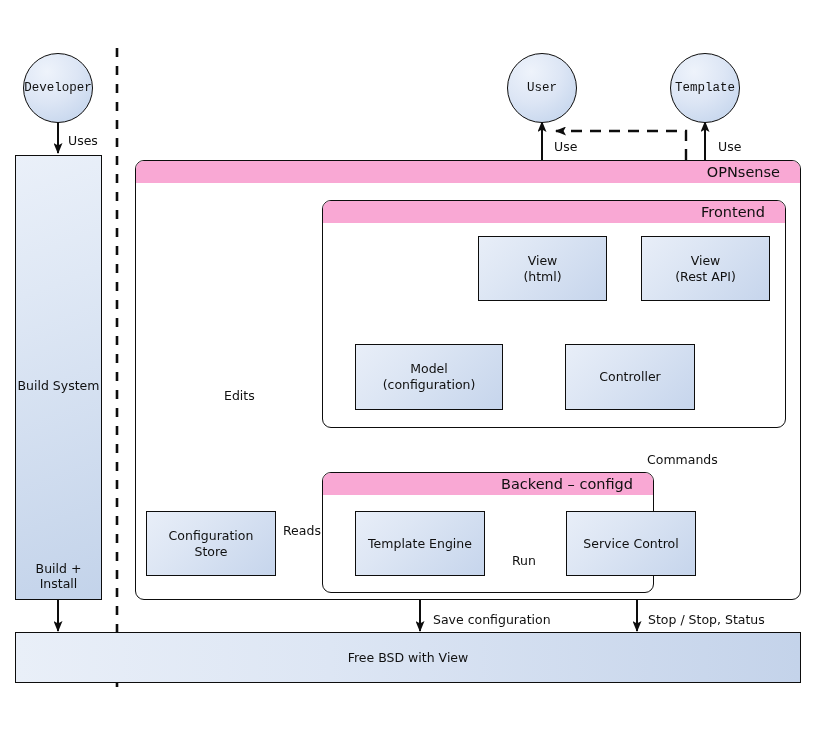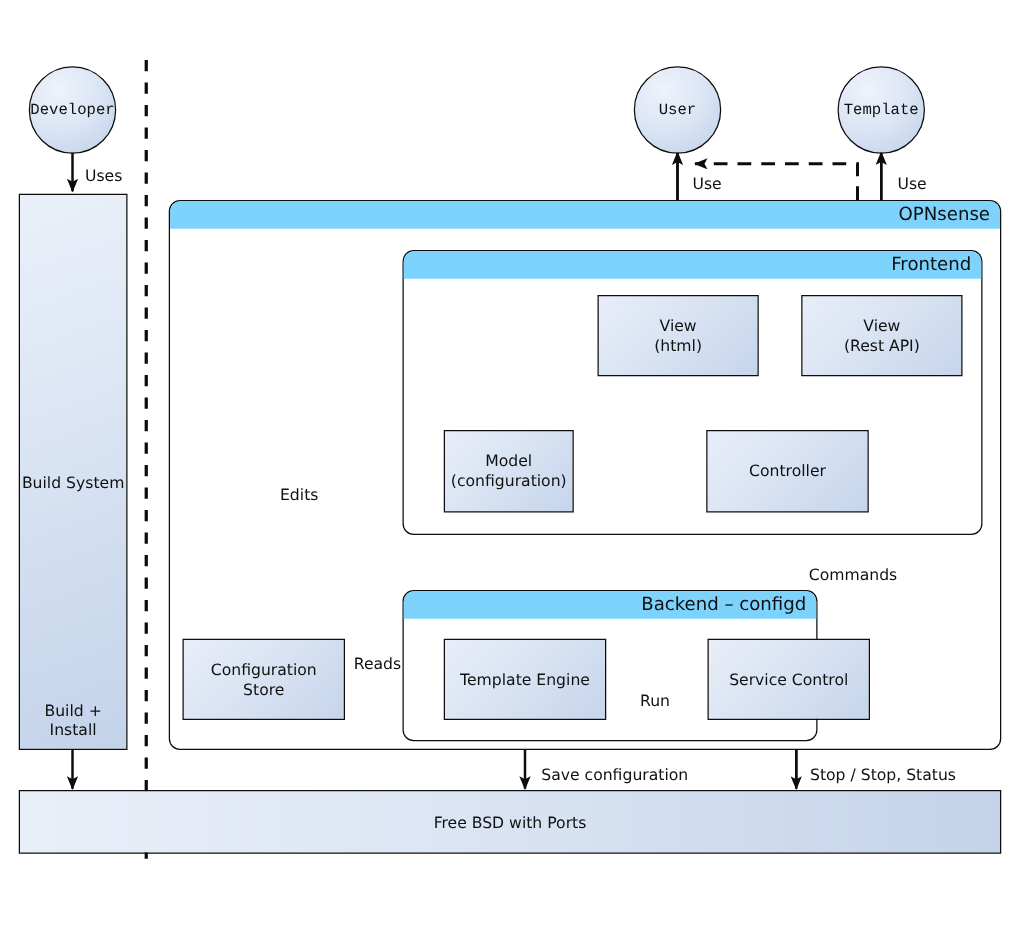--- a/index.html
+++ b/index.html
@@ -67,27 +67,27 @@
     border-radius: 9px;
     background: #ffffff;
     z-index: 1;
   }
   .group > .band {
     position: absolute;
     left: 0;
     right: 0;
     top: 0;
     height: 22px;
-    background: #7dd3fc;
+    background: #f9a8d4;
     border-top-left-radius: 8px;
     border-top-right-radius: 8px;
     display: flex;
     align-items: center;
     justify-content: flex-end;
-    padding-right: 8px;
+    padding-right: 20px;
     box-sizing: border-box;
     font-size: 14.5px;
     color: #101010;
   }
 
   
   #build-system {
     position: absolute;
     box-sizing: border-box;
     border: 1.4px solid #0d0d0d;
@@ -216,21 +216,21 @@
     </span>
   </div>
 
   <div class="node" id="node-view-rest" style="left:641px; top:236px; width:129px; height:65px;">
     <span>
       <span class="lbl">View</span>
       <span class="lbl">(Rest API)</span>
     </span>
   </div>
 
-  <div class="node" id="node-model" style="left:355px; top:344px; width:104px; height:66px;">
+  <div class="node" id="node-model" style="left:355px; top:344px; width:148px; height:66px;">
     <span>
       <span class="lbl">Model</span>
       <span class="lbl">(configuration)</span>
     </span>
   </div>
 
   <div class="node" id="node-controller" style="left:565px; top:344px; width:130px; height:66px;">
     <span class="lbl">Controller</span>
   </div>
 
@@ -243,21 +243,21 @@
 
   <div class="node" id="node-template-engine" style="left:355px; top:511px; width:130px; height:65px;">
     <span class="lbl">Template Engine</span>
   </div>
 
   <div class="node" id="node-service-control" style="left:566px; top:511px; width:130px; height:65px;">
     <span class="lbl">Service Control</span>
   </div>
 
   <div id="freebsd-bar" style="left:15px; top:632px; width:786px; height:51px;">
-    <span>Free BSD with Ports</span>
+    <span>Free BSD with View</span>
   </div>
 
   <div class="edge-label" style="left:68px; top:133px;">Uses</div>
 
   <div class="edge-label" style="left:554px; top:139px;">Use</div>
 
   <div class="edge-label" style="left:718px; top:139px;">Use</div>
 
   <div class="edge-label" style="left:224px; top:388px;">Edits</div>
 

